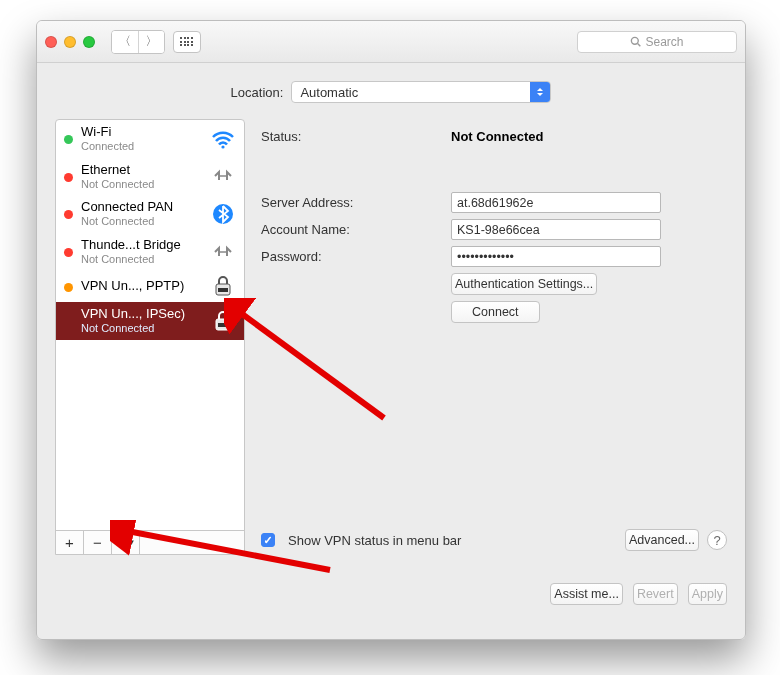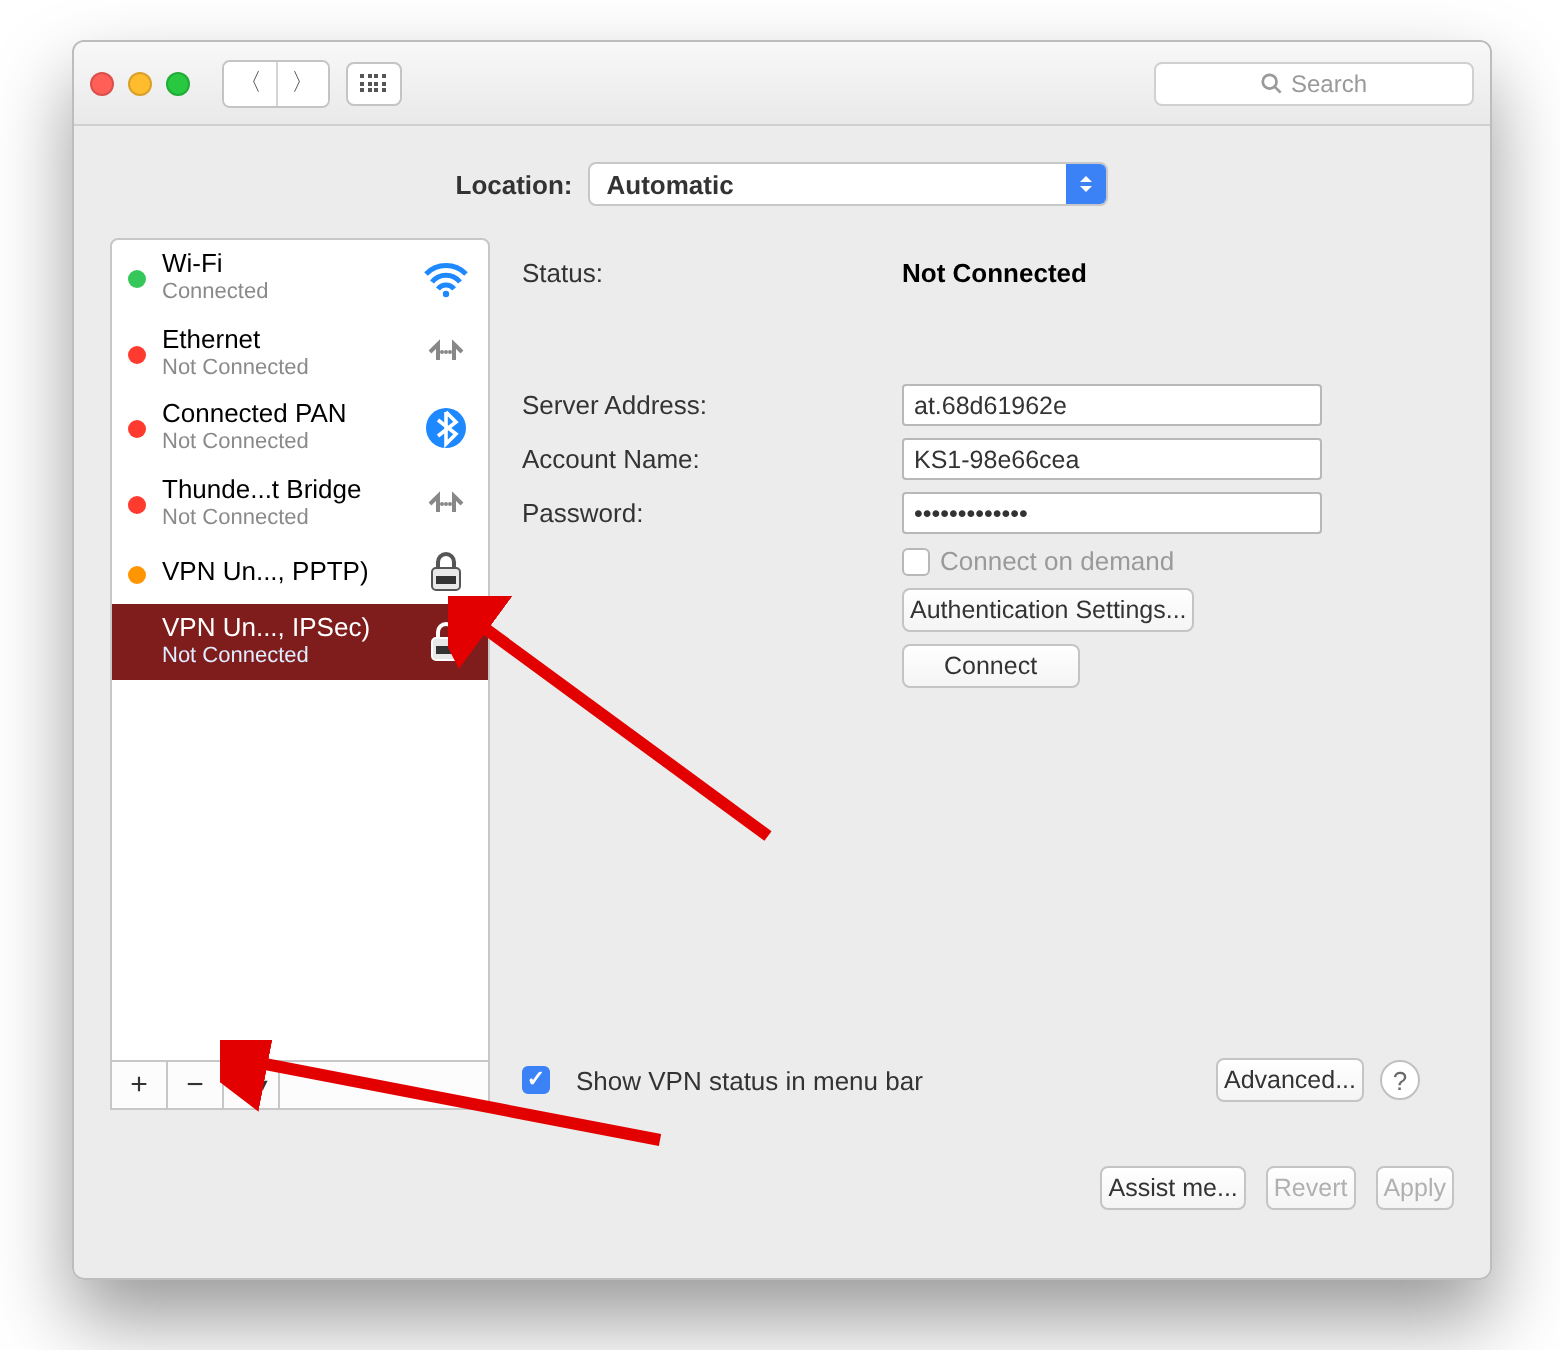--- a/index.html
+++ b/index.html
@@ -12,21 +12,21 @@
   .tl.red { background:#ff5f57; } .tl.yel{background:#ffbd2e;} .tl.grn{background:#28c940;}
   .nav-seg { display:flex; border:1px solid #c4c4c4; border-radius:4px; overflow:hidden; background:#fff; }
   .nav-seg button { width:26px; height:22px; background:#fff; border:none; color:#555; cursor:pointer; font-size:12px; }
   .nav-seg button + button { border-left:1px solid #d4d4d4; }
   .grid-btn { width:28px; height:22px; border:1px solid #c4c4c4; border-radius:4px; background:#fff; display:flex; align-items:center; justify-content:center; cursor:pointer; }
   .grid-dots { width:14px; display:grid; grid-template-columns:repeat(4,2px); grid-auto-rows:2px; gap:1.5px; }
   .grid-dots span { background:#555; }
   .title { flex:1; text-align:center; font-size:13px; color:#4a4a4a; }
   .search { width:160px; height:22px; border:1px solid #d0d0d0; border-radius:4px; background:#fff; display:flex; align-items:center; justify-content:center; gap:4px; color:#9a9a9a; font-size:12px; margin-left:auto; }
   .content { padding: 14px 18px 14px 18px; }
-  .loc-row { display:flex; align-items:center; justify-content:center; gap:8px; margin: 4px 0 16px; font-size:13px;font-weight:bold; }
+  .loc-row { display:flex; align-items:center; justify-content:center; gap:8px; margin: 4px 0 16px; font-size:13px; }
   .loc-row label { color:#333; }
   .select { position:relative; width:260px; height:22px; background:#fff; border:1px solid #c7c7c7; border-radius:4px; display:flex; align-items:center; padding:0 26px 0 8px; font-size:13px; color:#333; }
   .select .caps { position:absolute; right:0; top:0; width:20px; height:100%; background:#3b82f6; border-radius:0 3px 3px 0; display:flex; flex-direction:column; align-items:center; justify-content:center; }
   .select .caps::before, .select .caps::after { content:""; border-left:3px solid transparent; border-right:3px solid transparent; }
   .select .caps::before { border-bottom:3px solid #fff; margin-bottom:2px; }
   .select .caps::after { border-top:3px solid #fff; }
   .body-split { display:flex; gap:16px; }
   .sidebar { width:190px; background:#fff; border:1px solid #c7c7c7; border-radius:4px 4px 0 0; height:436px; overflow:hidden; position:relative; }
   .svc-list { height:410px; overflow:auto; }
   .svc { display:flex; align-items:center; padding:5px 8px 5px 8px; gap:8px; border-bottom:0px; cursor:pointer; }
@@ -229,33 +229,28 @@
         <div class="field-row">
           <div class="field-label">Account Name:</div>
           <input class="txtinput" value="KS1-98e66cea" style="">
         </div>
         <div class="field-row">
           <div class="field-label">Password:</div>
           <input class="txtinput" value="•••••••••••••" style="">
         </div>
         <div class="field-row">
           <div class="field-label"></div>
-          <span class="checkbox"></span>
-          <span style="font-size:13px;color:#9a9a9a">Connect on demand</span>
-        </div>
-        <div class="field-row">
-          <div class="field-label"></div>
           <button class="btn">Authentication Settings...</button>
         </div>
         <div class="field-row" style="margin-top:4px">
           <div class="field-label"></div>
           <button class="btn" style="padding:0 20px">Connect</button>
         </div>
 
-        <div class="bottom-row" style="position:absolute; bottom:4px; left:0; right:17px;">
+        <div class="bottom-row" style="position:absolute; bottom:4px; left:0; right:0;">
           <span class="checkbox checked"></span>
           <span style="font-size:13px;color:#333">Show VPN status in menu bar</span>
           <div style="flex:1"></div>
           <button class="btn">Advanced...</button>
           <span class="help">?</span>
         </div>
       </div>
     </div>
   </div>
 

